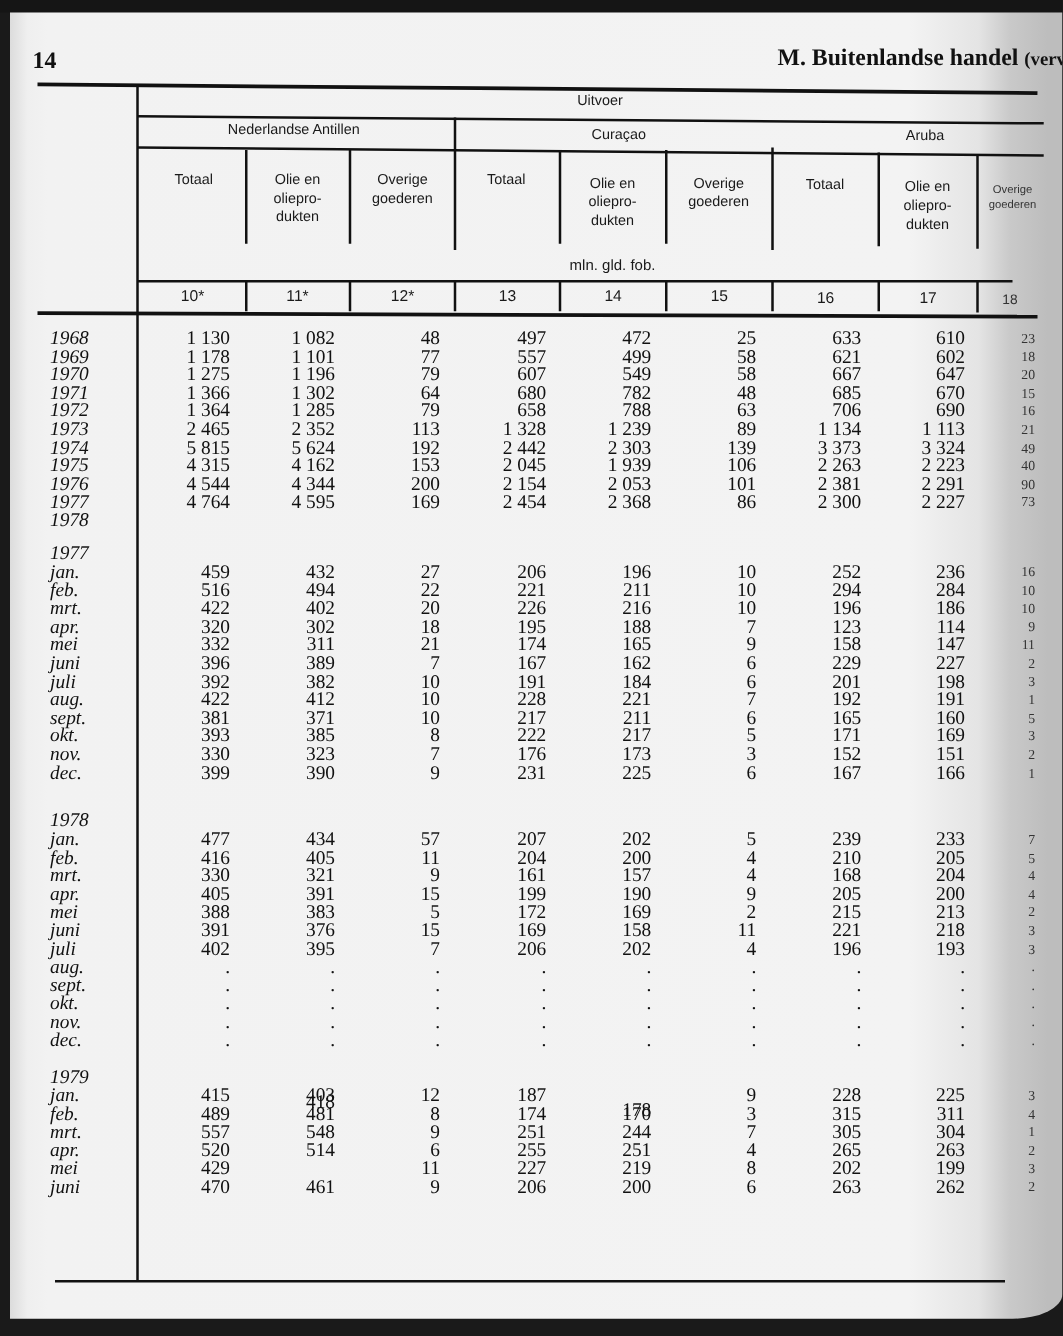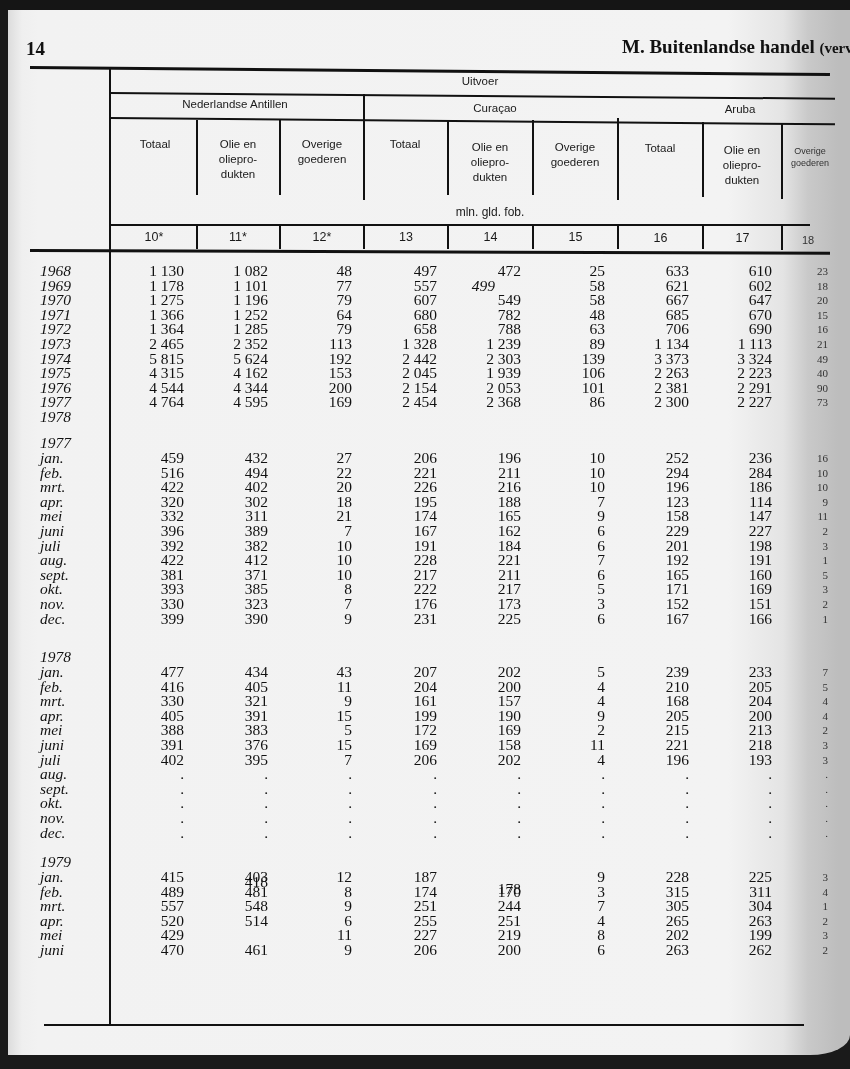--- a/index.html
+++ b/index.html
@@ -137,38 +137,38 @@
     <div class="num-row" style="left: 441px; width: 80px; top: 263px;">472</div>
     <div class="num-row" style="left: 525px; width: 80px; top: 263px;">25</div>
     <div class="num-row" style="left: 609px; width: 80px; top: 263px;">633</div>
     <div class="num-row" style="left: 692px; width: 80px; top: 263px;">610</div>
     <div class="num-row c18" style="left: 748px; width: 80px; top: 264px;">23</div>
     <div class="label-col" style="top: 277.6px;">1969</div>
     <div class="num-row" style="left: 104px; width: 80px; top: 277.6px;">1 178</div>
     <div class="num-row" style="left: 188px; width: 80px; top: 277.6px;">1 101</div>
     <div class="num-row" style="left: 272px; width: 80px; top: 277.6px;">77</div>
     <div class="num-row" style="left: 357px; width: 80px; top: 277.6px;">557</div>
-    <div class="num-row" style="left: 415px; width: 80px; top: 277.6px; font-style: italic;">499</div>
+    <div class="num-row" style="left: 441px; width: 80px; top: 277.6px;">499</div>
     <div class="num-row" style="left: 525px; width: 80px; top: 277.6px;">58</div>
     <div class="num-row" style="left: 609px; width: 80px; top: 277.6px;">621</div>
     <div class="num-row" style="left: 692px; width: 80px; top: 277.6px;">602</div>
     <div class="num-row c18" style="left: 748px; width: 80px; top: 278.6px;">18</div>
     <div class="label-col" style="top: 292.2px;">1970</div>
     <div class="num-row" style="left: 104px; width: 80px; top: 292.2px;">1 275</div>
     <div class="num-row" style="left: 188px; width: 80px; top: 292.2px;">1 196</div>
     <div class="num-row" style="left: 272px; width: 80px; top: 292.2px;">79</div>
     <div class="num-row" style="left: 357px; width: 80px; top: 292.2px;">607</div>
     <div class="num-row" style="left: 441px; width: 80px; top: 292.2px;">549</div>
     <div class="num-row" style="left: 525px; width: 80px; top: 292.2px;">58</div>
     <div class="num-row" style="left: 609px; width: 80px; top: 292.2px;">667</div>
     <div class="num-row" style="left: 692px; width: 80px; top: 292.2px;">647</div>
     <div class="num-row c18" style="left: 748px; width: 80px; top: 293.2px;">20</div>
     <div class="label-col" style="top: 306.8px;">1971</div>
     <div class="num-row" style="left: 104px; width: 80px; top: 306.8px;">1 366</div>
-    <div class="num-row" style="left: 188px; width: 80px; top: 306.8px;">1 252</div>
+    <div class="num-row" style="left: 188px; width: 80px; top: 306.8px;">1 302</div>
     <div class="num-row" style="left: 272px; width: 80px; top: 306.8px;">64</div>
     <div class="num-row" style="left: 357px; width: 80px; top: 306.8px;">680</div>
     <div class="num-row" style="left: 441px; width: 80px; top: 306.8px;">782</div>
     <div class="num-row" style="left: 525px; width: 80px; top: 306.8px;">48</div>
     <div class="num-row" style="left: 609px; width: 80px; top: 306.8px;">685</div>
     <div class="num-row" style="left: 692px; width: 80px; top: 306.8px;">670</div>
     <div class="num-row c18" style="left: 748px; width: 80px; top: 307.8px;">15</div>
     <div class="label-col" style="top: 321.4px;">1972</div>
     <div class="num-row" style="left: 104px; width: 80px; top: 321.4px;">1 364</div>
     <div class="num-row" style="left: 188px; width: 80px; top: 321.4px;">1 285</div>
@@ -357,21 +357,21 @@
     <div class="num-row" style="left: 357px; width: 80px; top: 610.6px;">231</div>
     <div class="num-row" style="left: 441px; width: 80px; top: 610.6px;">225</div>
     <div class="num-row" style="left: 525px; width: 80px; top: 610.6px;">6</div>
     <div class="num-row" style="left: 609px; width: 80px; top: 610.6px;">167</div>
     <div class="num-row" style="left: 692px; width: 80px; top: 610.6px;">166</div>
     <div class="num-row c18" style="left: 748px; width: 80px; top: 611.6px;">1</div>
     <div class="label-col" style="top: 649.4px;">1978</div>
     <div class="label-col" style="top: 664px;">jan.</div>
     <div class="num-row" style="left: 104px; width: 80px; top: 664px;">477</div>
     <div class="num-row" style="left: 188px; width: 80px; top: 664px;">434</div>
-    <div class="num-row" style="left: 272px; width: 80px; top: 664px;">43</div>
+    <div class="num-row" style="left: 272px; width: 80px; top: 664px;">57</div>
     <div class="num-row" style="left: 357px; width: 80px; top: 664px;">207</div>
     <div class="num-row" style="left: 441px; width: 80px; top: 664px;">202</div>
     <div class="num-row" style="left: 525px; width: 80px; top: 664px;">5</div>
     <div class="num-row" style="left: 609px; width: 80px; top: 664px;">239</div>
     <div class="num-row" style="left: 692px; width: 80px; top: 664px;">233</div>
     <div class="num-row c18" style="left: 748px; width: 80px; top: 665px;">7</div>
     <div class="label-col" style="top: 678.6px;">feb.</div>
     <div class="num-row" style="left: 104px; width: 80px; top: 678.6px;">416</div>
     <div class="num-row" style="left: 188px; width: 80px; top: 678.6px;">405</div>
     <div class="num-row" style="left: 272px; width: 80px; top: 678.6px;">11</div>

